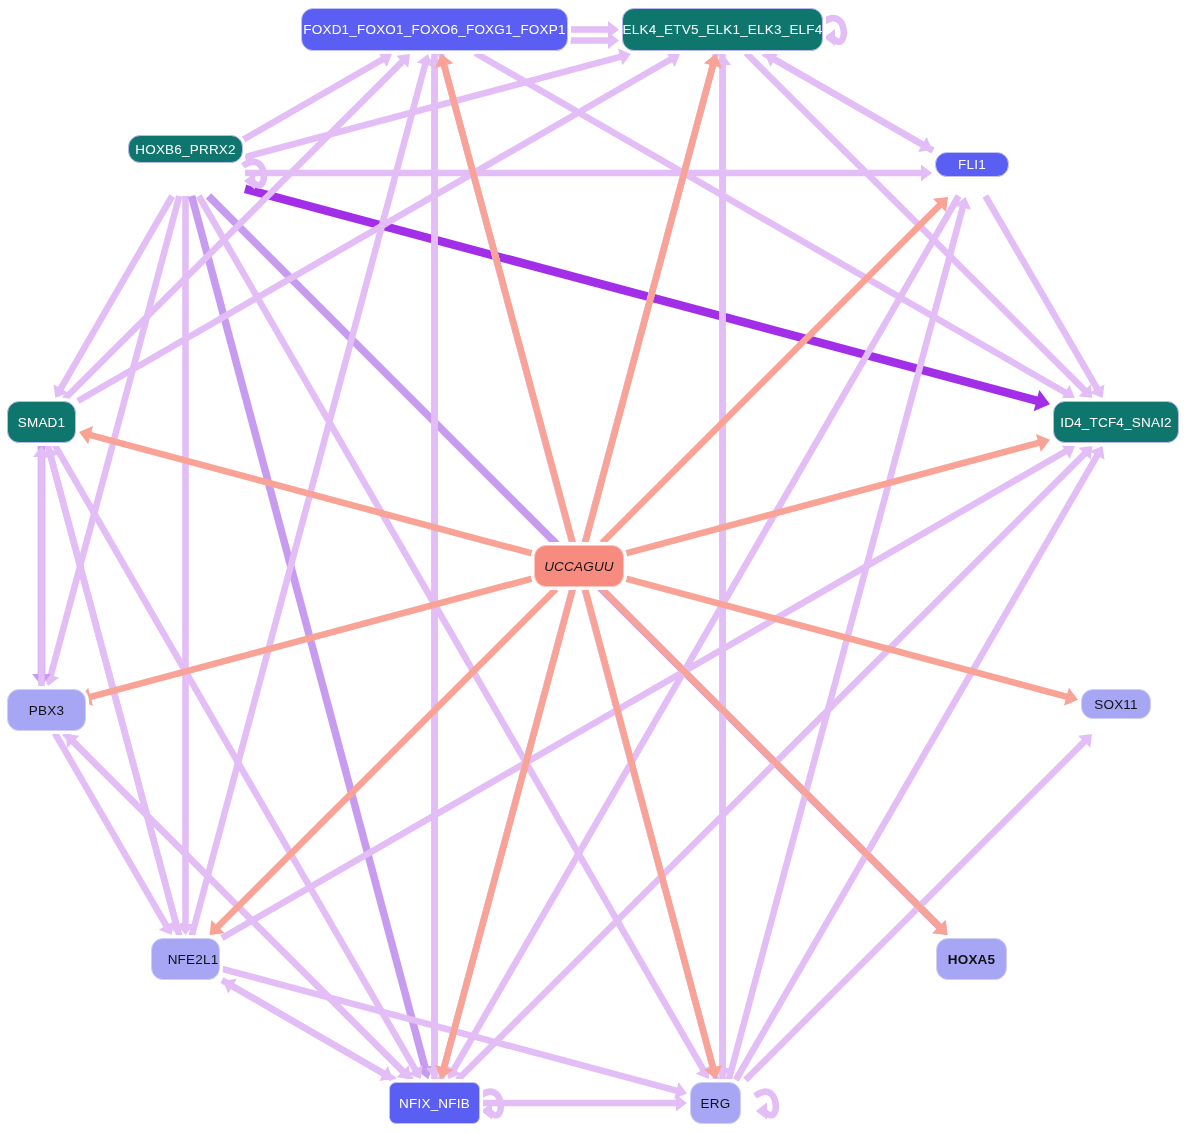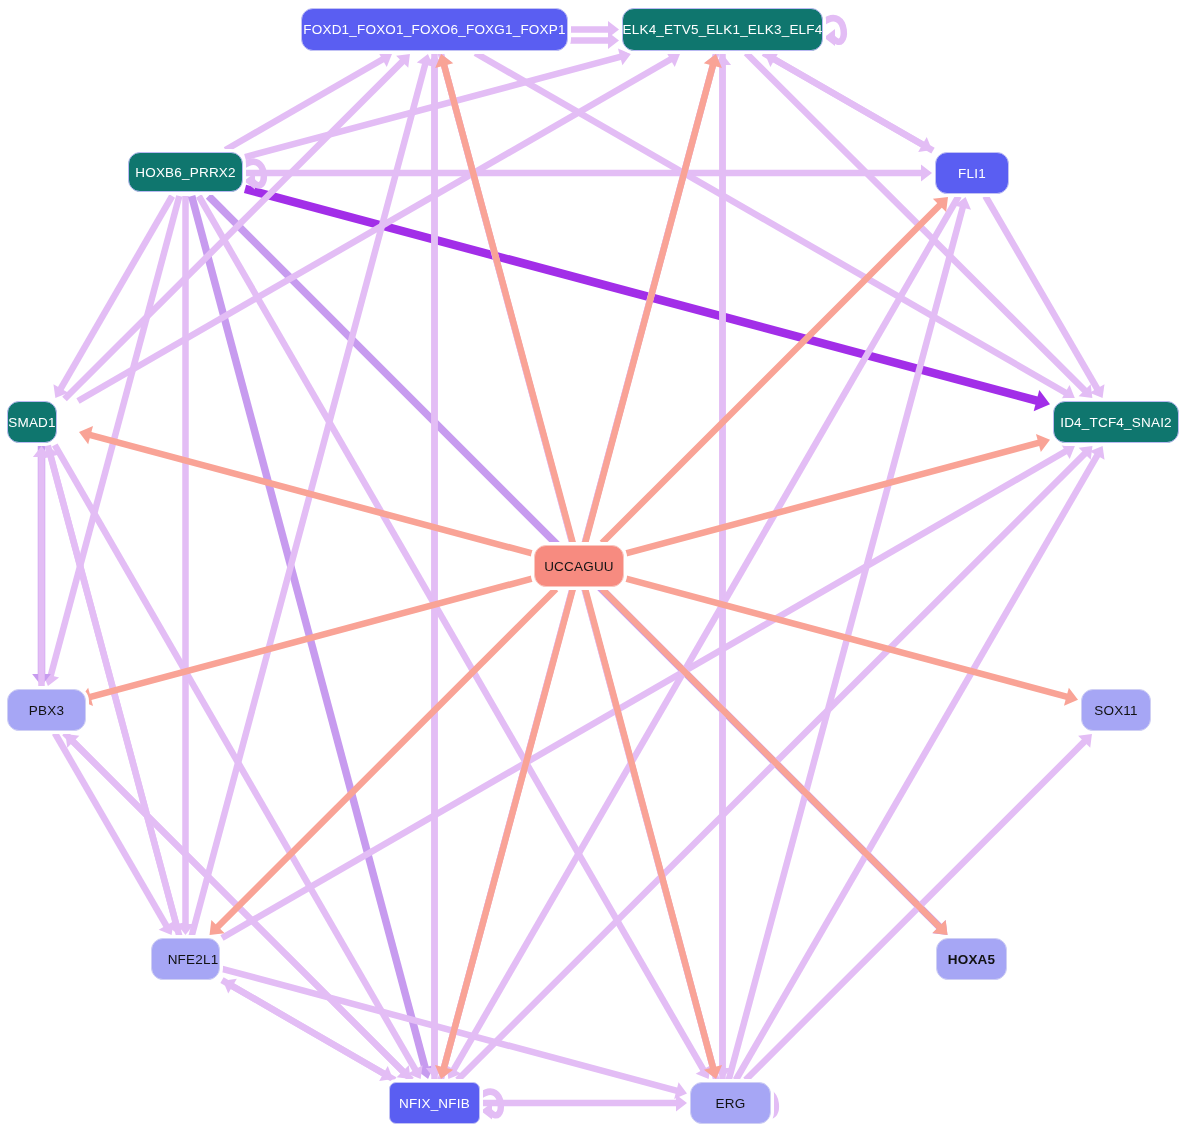--- a/index.html
+++ b/index.html
@@ -5,21 +5,21 @@
   html,body{margin:0;padding:0;background:#ffffff;}
   #stage{position:relative;width:1186px;height:1133px;background:#ffffff;
          font-family:"Liberation Sans", sans-serif;overflow:hidden;}
   svg#edges{position:absolute;left:0;top:0;width:1186px;height:1133px;}
   .node{position:absolute;box-sizing:border-box;display:flex;align-items:center;
         justify-content:center;border-radius:12px;border:1px solid #cfcff4;
         background:#a6a6f5;color:#111111;font-size:13.5px;letter-spacing:.2px;
         white-space:nowrap;box-shadow:0 0 0 3px #ffffff;}
   .node.dark{background:#0f766e;color:#ffffff;border-color:#b9b9f2;}
   .node.mid{background:#5a5ef2;color:#ffffff;border-color:#c2c2f4;}
-  .node.rna{background:#f78b80;color:#151515;border-color:#f9c7c0;}
+  .node.rna{background:#f78b80;color:#151515;border-color:#f9c7c0;font-style:italic;}
 </style>
 </head>
 <body>
 
 <div id="stage">
   <svg id="edges" viewBox="0 0 1186 1133" xmlns="http://www.w3.org/2000/svg">
       <line x1="570" y1="29.5" x2="608.88" y2="29.5" stroke="#e3bdf5" stroke-width="6.5"></line>
       <polygon points="619,29.5 608,20.92 608,38.08" fill="#e3bdf5"></polygon>
       <line x1="570" y1="40.5" x2="608.88" y2="40.5" stroke="#e3bdf5" stroke-width="6.5"></line>
       <polygon points="619,40.5 608,31.92 608,49.08" fill="#e3bdf5"></polygon>
@@ -142,47 +142,47 @@
       <path d="M 755 1096 C 781 1076.5 781 1130.5 764 1111" fill="none" stroke="#e3bdf5" stroke-width="6.5" stroke-linecap="butt"></path>
       <polygon points="756,1111 767,1119.58 767,1102.42" fill="#e3bdf5"></polygon>
     </svg>
   <div id="nodes">
       <div class="node mid" style="left: 301px; top: 8px; width: 267px; height: 43px;">
         <span>FOXD1_FOXO1_FOXO6_FOXG1_FOXP1</span>
       </div>
       <div class="node dark" style="left: 622px; top: 8px; width: 201px; height: 43px;">
         <span>ELK4_ETV5_ELK1_ELK3_ELF4</span>
       </div>
-      <div class="node dark" style="left: 128px; top: 152px; width: 115px; height: 40px;">
+      <div class="node dark" style="left: 128px; top: 135px; width: 115px; height: 28px;">
         <span>HOXB6_PRRX2</span>
       </div>
-      <div class="node mid" style="left: 935px; top: 152px; width: 74px; height: 42px; text-align: center;">
+      <div class="node mid" style="left: 935px; top: 152px; width: 74px; height: 25px; text-align: center;">
         <span>FLI1</span>
       </div>
-      <div class="node dark" style="left: 7px; top: 401px; width: 50px; height: 42px;">
+      <div class="node dark" style="left: 7px; top: 401px; width: 69px; height: 42px;">
         <span>SMAD1</span>
       </div>
       <div class="node dark" style="left: 1053px; top: 401px; width: 126px; height: 42px;">
         <span>ID4_TCF4_SNAI2</span>
       </div>
       <div class="node rna" style="left: 534px; top: 545px; width: 90px; height: 42px;">
         <span>UCCAGUU</span>
       </div>
       <div class="node" style="left: 7px; top: 689px; width: 79px; height: 42px;">
         <span>PBX3</span>
       </div>
-      <div class="node" style="left: 1081px; top: 689px; width: 70px; height: 42px;">
+      <div class="node" style="left: 1081px; top: 689px; width: 70px; height: 30px;">
         <span>SOX11</span>
       </div>
       <div class="node" style="left: 151px; top: 938px; width: 69px; height: 42px; padding-left: 15px;">
         <span>NFE2L1</span>
       </div>
       <div class="node" style="left: 936px; top: 938px; width: 71px; height: 42px; font-weight: bold;">
         <span>HOXA5</span>
       </div>
       <div class="node mid" style="left: 389px; top: 1082px; width: 91px; height: 42px; border-radius: 7px;">
         <span>NFIX_NFIB</span>
       </div>
-      <div class="node" style="left: 690px; top: 1082px; width: 81px; height: 42px;">
+      <div class="node" style="left: 690px; top: 1082px; width: 51px; height: 42px;">
         <span>ERG</span>
       </div>
     </div>
 </div>
 
 </body></html>

